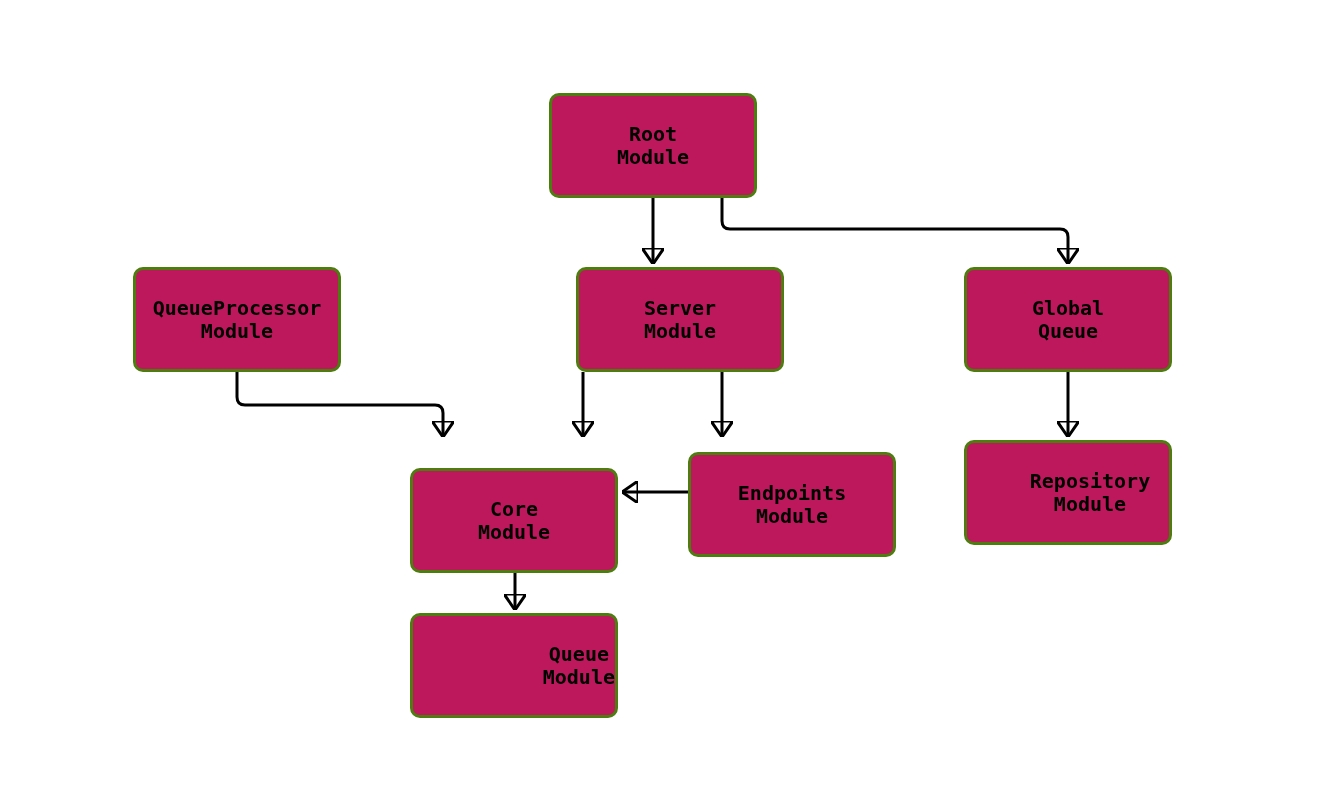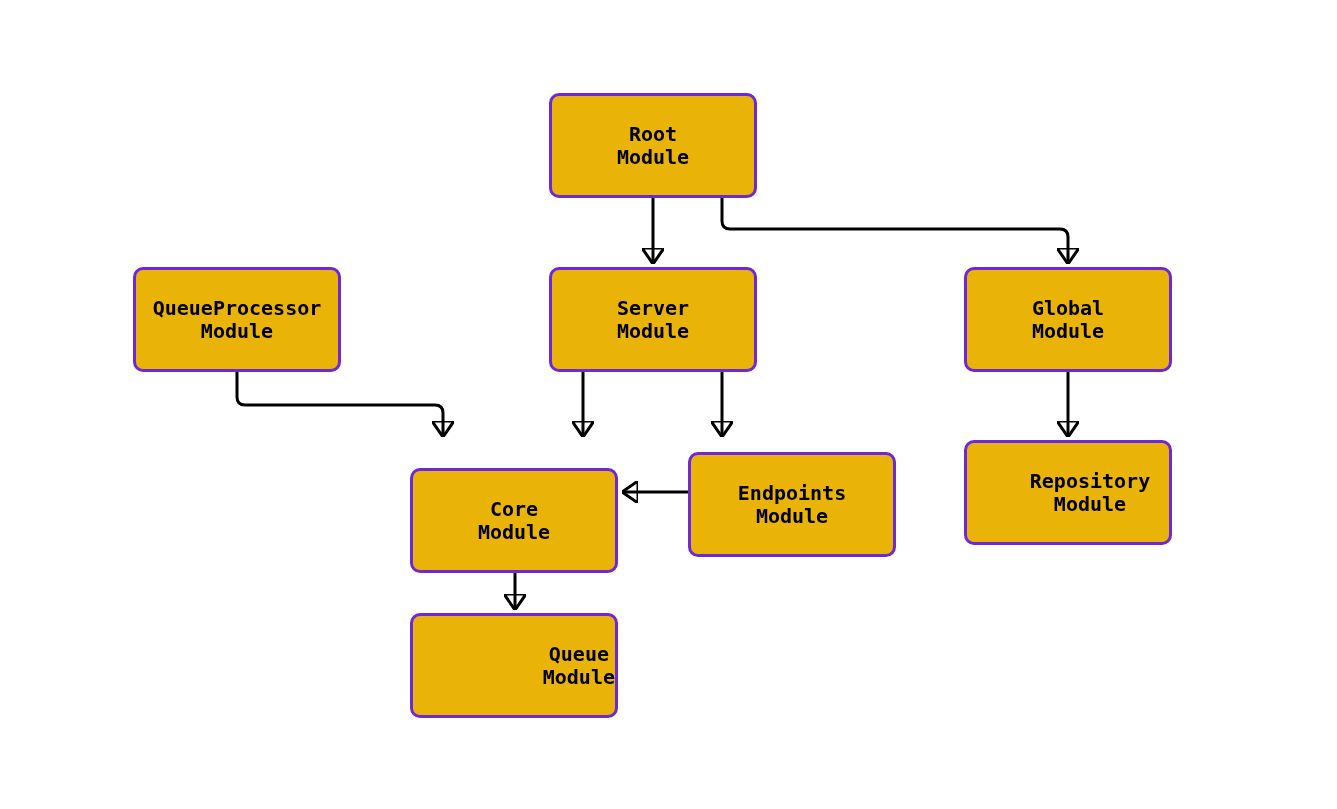--- a/index.html
+++ b/index.html
@@ -25,22 +25,22 @@
   .edges path {
     fill: none;
     stroke: #000000;
     stroke-width: 3;
   }
   .node {
     position: absolute;
     width: 208px;
     height: 105px;
     box-sizing: border-box;
-    background: #eab308;
-    border: 3px solid #6d28d9;
+    background: #be185d;
+    border: 3px solid #4d7c0f;
     border-radius: 10px;
     display: flex;
     align-items: center;
     justify-content: center;
   }
   .node-label {
     font-size: 20px;
     font-weight: bold;
     line-height: 23px;
     color: #000000;
@@ -80,28 +80,28 @@
   <div class="node" style="left:549px; top:93px;">
     <span class="node-label">Root
 Module</span>
   </div>
 
   <div class="node" style="left:133px; top:267px;">
     <span class="node-label">QueueProcessor
 Module</span>
   </div>
 
-  <div class="node" style="left:549px; top:267px;">
+  <div class="node" style="left:576px; top:267px;">
     <span class="node-label">Server
 Module</span>
   </div>
 
   <div class="node" style="left:964px; top:267px;">
     <span class="node-label">Global
-Module</span>
+Queue</span>
   </div>
 
   <div class="node" style="left:410px; top:468px;">
     <span class="node-label">Core
 Module</span>
   </div>
 
   <div class="node" style="left:688px; top:452px;">
     <span class="node-label">Endpoints
 Module</span>

